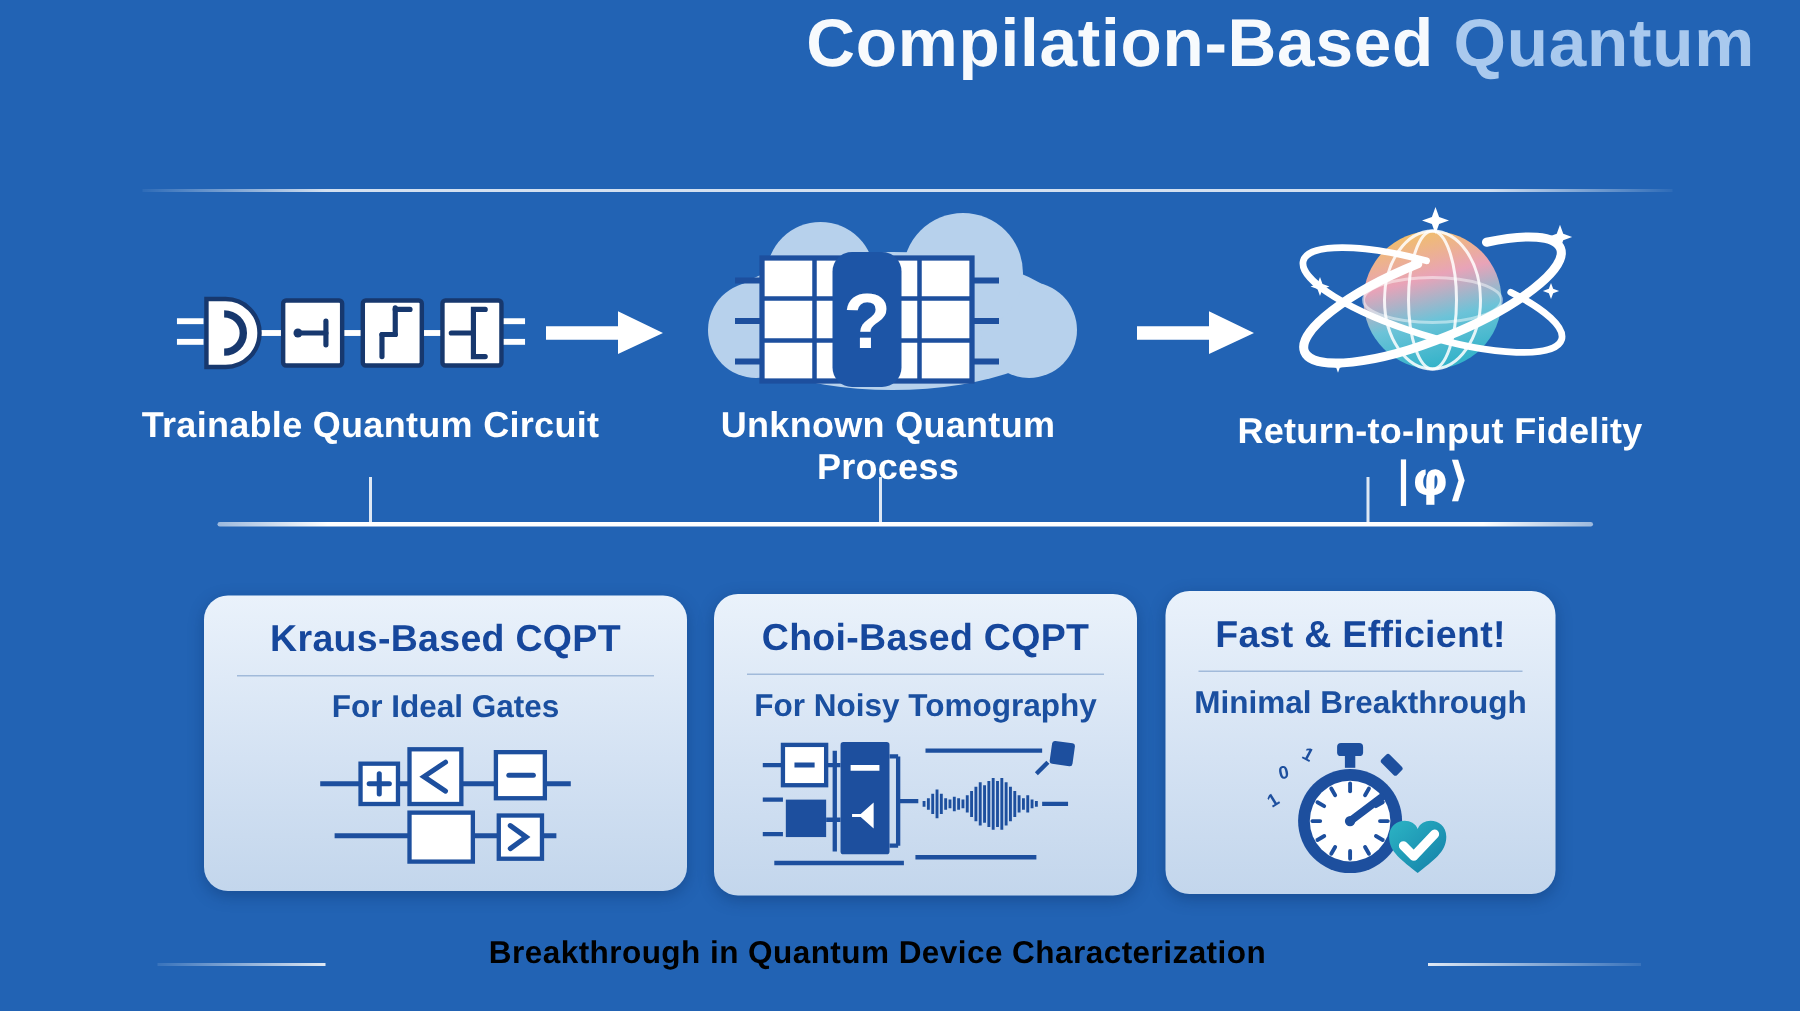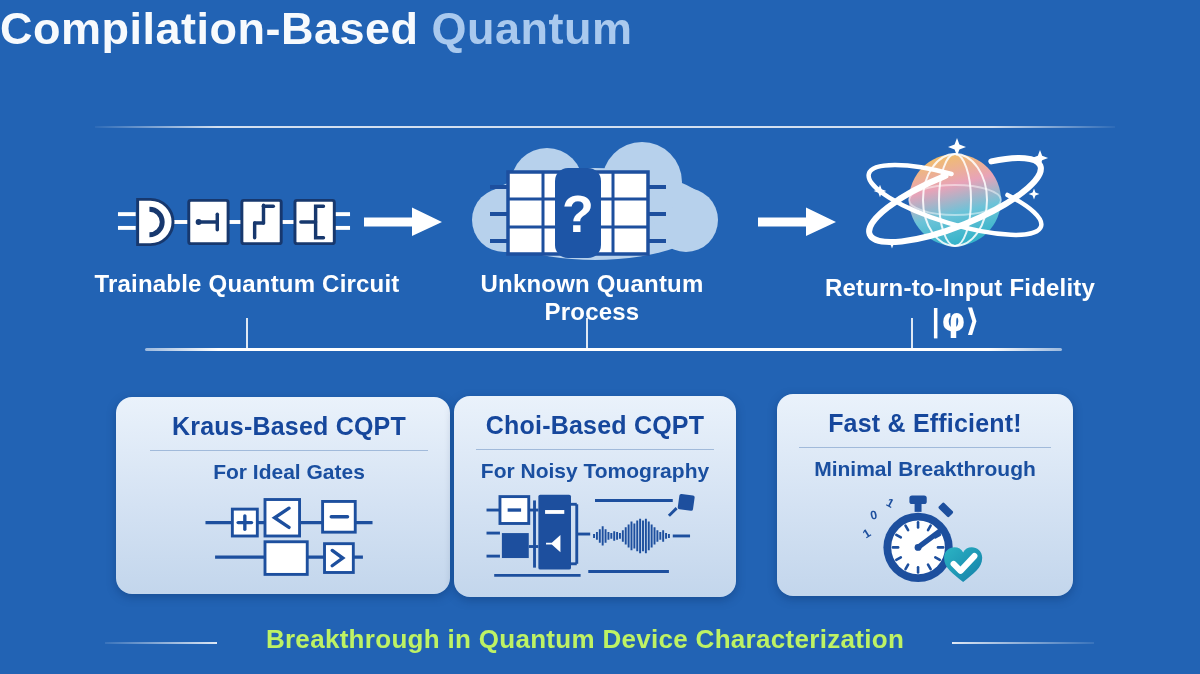--- a/index.html
+++ b/index.html
@@ -2,21 +2,21 @@
 <html><head>
 <meta charset="utf-8">
 <style>
   html,body{margin:0;padding:0;background:#1a4f90;}
   .canvas{
     position:relative;width:1200px;height:674px;overflow:hidden;
     background:#2263b4;
     font-family:"Liberation Sans", sans-serif;
   }
   
-  .title-wrap{position:absolute;top:4px;left:0;width:1170px;text-align:left;line-height:1.12;}
+  .title-wrap{position:absolute;top:4px;left:0;width:1170px;text-align:right;line-height:1.12;}
   .title-line1{font-size:45px;font-weight:bold;color:#f7fafd;letter-spacing:.5px;}
   .title-line1 .accent{color:#a9c9ee;}
   .title-line2{font-size:36px;font-weight:bold;color:#a9c9ee;letter-spacing:.5px;}
   .top-rule{position:absolute;top:126px;left:95px;width:1020px;height:2px;
     background:linear-gradient(to right,rgba(255,255,255,.05),rgba(255,255,255,.8) 12%,rgba(255,255,255,.8) 88%,rgba(255,255,255,.05));}
   
   .icon-abs{position:absolute;}
   .flow-label{position:absolute;width:320px;text-align:center;font-size:24px;font-weight:bold;color:#ffffff;letter-spacing:.2px;}
   .tick{position:absolute;width:2px;height:32px;top:318px;background:rgba(255,255,255,.85);}
   .mid-rule{position:absolute;top:348px;left:145px;width:917px;height:3px;border-radius:2px;
@@ -25,21 +25,21 @@
   
   .card{position:absolute;border-radius:16px;
     background:linear-gradient(180deg,#eaf2fb 0%,#d4e2f3 55%,#c3d6ec 100%);
     box-shadow:0 3px 10px rgba(10,40,90,.35);text-align:center;}
   .card-title{margin-top:15px;font-size:25px;font-weight:bold;color:#16479c;letter-spacing:.2px;}
   .card-divider{margin:9px 22px 0 22px;border-top:1.6px solid rgba(110,145,195,.55);}
   .card-subtitle{margin-top:9px;font-size:21px;font-weight:bold;color:#1a4fa0;}
   .card-icon{margin-top:4px;}
   
   .footer-text{position:absolute;top:624px;left:0;width:1170px;text-align:center;
-    font-size:26px;font-weight:bold;color:#bef264;letter-spacing:.3px;}
+    font-size:21px;font-weight:bold;color:#000000;letter-spacing:.3px;}
   .footer-line{position:absolute;top:642px;height:2px;}
   .footer-line.left{left:105px;width:112px;
     background:linear-gradient(to right,rgba(255,255,255,.1),rgba(255,255,255,.85));}
   .footer-line.right{left:952px;width:142px;
     background:linear-gradient(to right,rgba(255,255,255,.85),rgba(255,255,255,.1));}
 </style>
 </head>
 <body>
 
 <div class="canvas">
@@ -145,21 +145,21 @@
   <div class="flow-label" style="left:87px;top:270px;">Trainable Quantum Circuit</div>
   <div class="flow-label" style="left:800px;top:274px;">Return-to-Input Fidelity</div>
   <div class="flow-label" style="left:432px;top:270px;">Unknown Quantum Process</div>
 
   <div class="ket">|φ⟩</div>
   <div class="tick" style="left:246px;"></div>
   <div class="tick" style="left:586px;"></div>
   <div class="tick" style="left:911px;"></div>
   <div class="mid-rule"></div>
 
-  <div class="card" style="left:116px;top:397px;width:322px;height:197px;padding-left:12px;">
+  <div class="card" style="left:136px;top:397px;width:322px;height:197px;">
     <div class="card-title">Kraus-Based CQPT</div>
     <div class="card-divider"></div>
     <div class="card-subtitle">For Ideal Gates</div>
     <svg class="card-icon" width="190" height="96" viewBox="0 0 190 100">
       <g stroke="#1d4f9e" stroke-width="3.5">
         <line x1="8" y1="36" x2="182" y2="36"></line>
         <line x1="18" y1="72" x2="172" y2="72"></line>
       </g>
       <g fill="#ffffff" stroke="#1d4f9e" stroke-width="3">
         <rect x="36" y="22" width="26" height="28"></rect>
@@ -171,21 +171,21 @@
       <g stroke="#1d4f9e" stroke-width="3.5" fill="none" stroke-linecap="round">
         <line x1="49" y1="29" x2="49" y2="43"></line>
           <line x1="42" y1="36" x2="56" y2="36"></line>
         <polyline points="95,21 80,31 95,41"></polyline>
         <line x1="139" y1="30" x2="156" y2="30"></line>
         <polyline points="140,65 151,73 140,81"></polyline>
       </g>
     </svg>
   </div>
 
-  <div class="card" style="left:454px;top:396px;width:282px;height:201px;">
+  <div class="card" style="left:476px;top:396px;width:282px;height:201px;">
     <div class="card-title">Choi-Based CQPT</div>
     <div class="card-divider"></div>
     <div class="card-subtitle">For Noisy Tomography</div>
     <svg class="card-icon" width="240" height="96" viewBox="0 0 230 100">
       <g stroke="#1d4f9e" stroke-width="3">
         <line x1="2" y1="24" x2="16" y2="24"></line>
           <line x1="2" y1="48" x2="16" y2="48"></line>
           <line x1="2" y1="72" x2="16" y2="72"></line>
         <line x1="46" y1="24" x2="56" y2="24"></line>
           <line x1="46" y1="62" x2="56" y2="62"></line>
@@ -204,21 +204,21 @@
       <rect x="18" y="48" width="28" height="26" fill="#1d4f9e"></rect>
       <rect x="56" y="8" width="34" height="78" rx="2" fill="#1d4f9e"></rect>
       <line x1="63" y1="26" x2="83" y2="26" stroke="#ffffff" stroke-width="4"></line>
       <path d="M64,58 h6 l9,-8 v18 l-9,-8 h-6 z" fill="#ffffff"></path>
       <rect x="202" y="8" width="16" height="16" rx="2" fill="#1d4f9e" transform="rotate(8 210 16)"></rect>
       <line x1="192" y1="30" x2="200" y2="22" stroke="#1d4f9e" stroke-width="3"></line>
       <path fill="none" stroke="#1d4f9e" stroke-width="2" d="M114,49 v4 M117,47 v8 M120,44 v14 M123,41 v20 M126,44 v14 M129,47 v8 M132,48 v6 M135,46 v10 M138,47 v8 M141,48 v6 M144,45 v12 M147,42 v18 M150,39 v24 M153,36 v30 M156,38 v26 M159,35 v32 M162,33 v36 M165,35 v32 M168,33 v36 M171,36 v30 M174,39 v24 M177,42 v18 M180,45 v12 M183,47 v8 M186,45 v12 M189,48 v6 M192,49 v4"></path>
     </svg>
   </div>
 
-  <div class="card" style="left:777px;top:394px;width:296px;height:202px;">
+  <div class="card" style="left:777px;top:394px;width:260px;height:202px;">
     <div class="card-title">Fast &amp; Efficient!</div>
     <div class="card-divider"></div>
     <div class="card-subtitle">Minimal Breakthrough</div>
     <svg class="card-icon" width="180" height="104" viewBox="0 0 180 120">
       <defs>
         <linearGradient id="tealGrad" x1="0" y1="0" x2="1" y2="1">
           <stop offset="0%" stop-color="#2cb4c4"></stop>
           <stop offset="100%" stop-color="#137fa8"></stop>
         </linearGradient>
       </defs>

